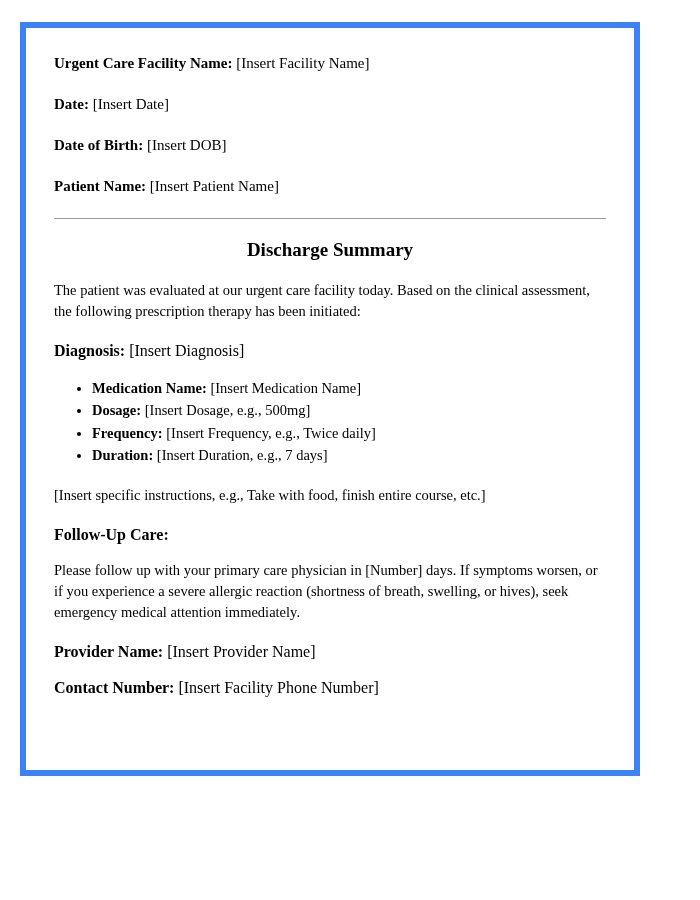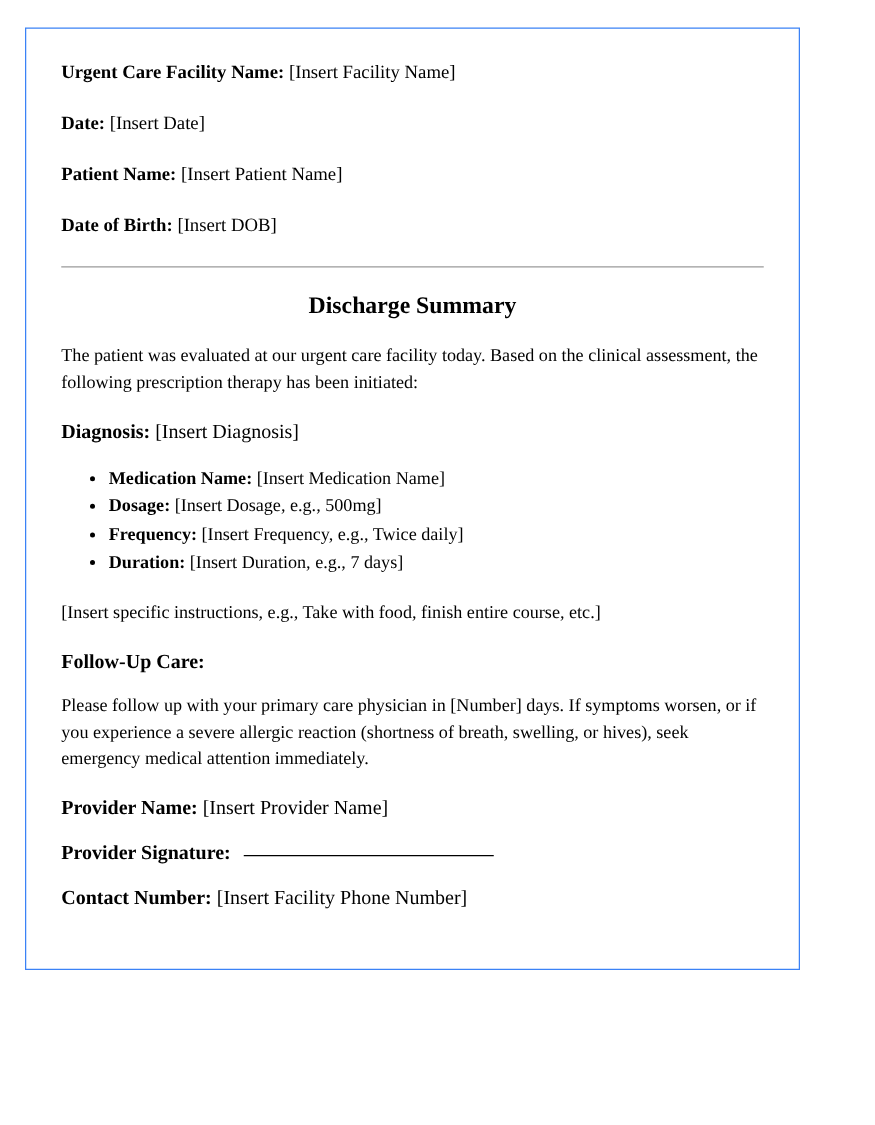--- a/index.html
+++ b/index.html
@@ -12,21 +12,21 @@
     background: #ffffff;
     font-family: "Liberation Serif", serif;
     color: #000000;
   }
   .page {
     position: absolute;
     left: 20px;
     top: 22px;
     width: 620px;
     height: 754px;
-    border: 1px solid #3b82f6;
+    border: 6px solid #3b82f6;
     box-sizing: border-box;
     background: #ffffff;
   }
   .content {
     padding: 26px 28px 20px 28px;
   }
   .field-line {
     font-size: 15px;
     line-height: 1.2;
     margin: 0 0 23px 0;
@@ -88,27 +88,27 @@
       <span class="field-label">Urgent Care Facility Name:</span>
       <span class="field-value">[Insert Facility Name]</span>
     </p>
 
     <p class="field-line">
       <span class="field-label">Date:</span>
       <span class="field-value">[Insert Date]</span>
     </p>
 
     <p class="field-line">
-      <span class="field-label">Patient Name:</span>
-      <span class="field-value">[Insert Patient Name]</span>
+      <span class="field-label">Date of Birth:</span>
+      <span class="field-value">[Insert DOB]</span>
     </p>
 
     <p class="field-line">
-      <span class="field-label">Date of Birth:</span>
-      <span class="field-value">[Insert DOB]</span>
+      <span class="field-label">Patient Name:</span>
+      <span class="field-value">[Insert Patient Name]</span>
     </p>
 
 
     <hr class="divider">
 
     <h2 class="section-title">Discharge Summary</h2>
 
     <p class="para">The patient was evaluated at our urgent care facility today. Based on the clinical assessment, the following prescription therapy has been initiated:</p>
 
     <p class="label-line">
@@ -143,24 +143,20 @@
       <span class="field-label">Follow-Up Care:</span>
     </p>
 
     <p class="para">Please follow up with your primary care physician in [Number] days. If symptoms worsen, or if you experience a severe allergic reaction (shortness of breath, swelling, or hives), seek emergency medical attention immediately.</p>
 
     <p class="label-line">
       <span class="field-label">Provider Name:</span>
       <span class="field-value">[Insert Provider Name]</span>
     </p>
 
-    <p class="label-line">
-      <span class="field-label">Provider Signature:</span>
-      <span class="sig-rule"></span>
-    </p>
 
     <p class="label-line">
       <span class="field-label">Contact Number:</span>
       <span class="field-value">[Insert Facility Phone Number]</span>
     </p>
 
   </div>
 </div>
 
 </body></html>

